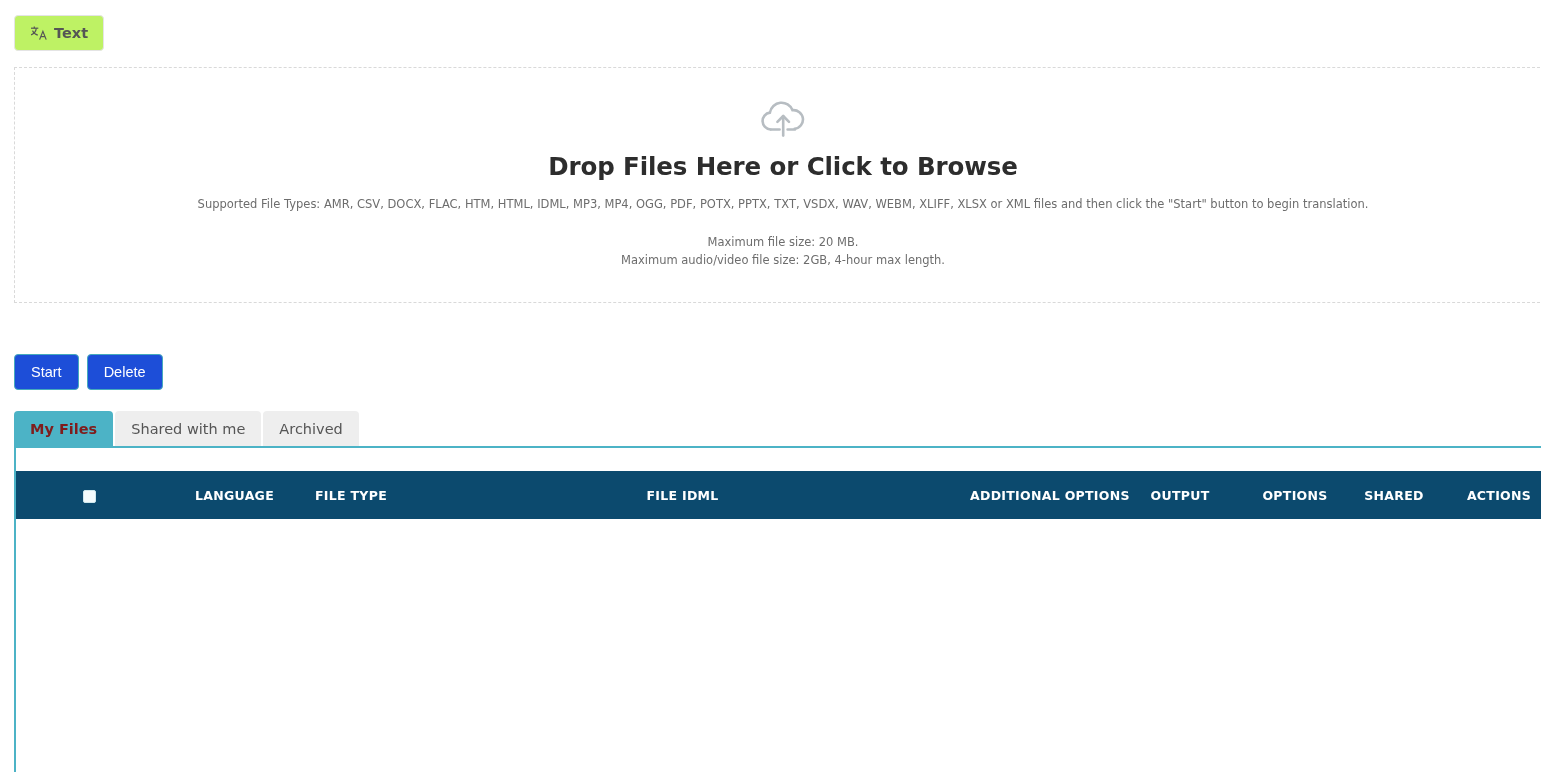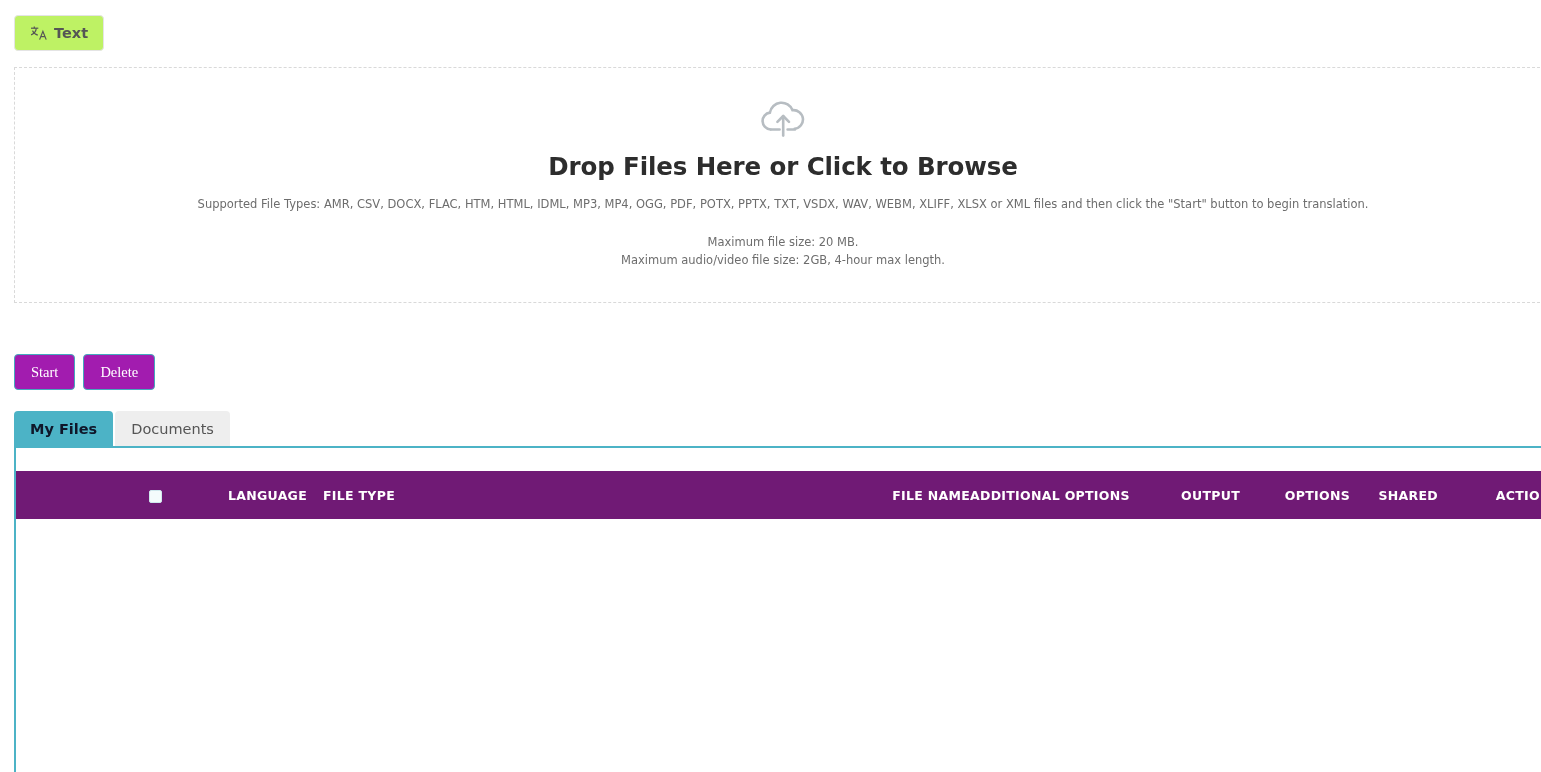--- a/index.html
+++ b/index.html
@@ -95,23 +95,23 @@
     left: 14px;
     top: 354px;
     display: flex;
     gap: 8px;
   }
   .btn {
     height: 36px;
     padding: 0 16px;
     border: 1px solid #45aabd;
     border-radius: 4px;
-    background: #a21caf;
+    background: #1d4ed8;
     color: #ffffff;
-    font-family: Liberation Serif, serif;
+    font-family: Liberation Sans, sans-serif;
     font-size: 14.5px;
     cursor: pointer;
     line-height: 1;
   }
 
   
   .file-tabs {
     position: absolute;
     left: 14px;
     top: 411px;
@@ -125,21 +125,21 @@
     padding: 0 16px;
     display: flex;
     align-items: center;
     font-size: 14.5px;
     border-radius: 4px 4px 0 0;
     cursor: pointer;
     user-select: none;
   }
   .file-tab.active {
     background: #4cb3c6;
-    color: #0f172a;
+    color: #7f1d1d;
     font-weight: bold;
   }
   .file-tab.inactive {
     background: #eeeeee;
     color: #555555;
   }
 
   
   .tab-panel {
     position: absolute;
@@ -156,27 +156,27 @@
     left: 0px;
     top: 23px;
     width: 1544px;
   }
   table.files {
     width: 1544px;
     border-collapse: collapse;
     table-layout: fixed;
   }
   table.files thead th {
-    background: #701a75;
+    background: #0c4a6e;
     color: #ffffff;
     font-size: 12.5px;
     font-weight: bold;
     letter-spacing: 0.3px;
     height: 48px;
-    text-align: right;
+    text-align: center;
     padding: 0;
     vertical-align: middle;
     white-space: nowrap;
   }
   th.col-check   { width: 146px; padding-left: 40px; }
   th.col-lang    { width: 145px; }
   th.col-ftype   { width:  88px; }
   th.col-fname   { width: 575px; }
   th.col-addopt  { width: 150px; }
   th.col-output  { width: 120px; margin-top: 35px; }
@@ -243,35 +243,38 @@
 <div class="action-row">
   <button class="btn">Start</button>
   <button class="btn">Delete</button>
 </div>
 
 <div class="file-tabs">
   <div class="file-tab active">
     <span>My Files</span>
   </div>
   <div class="file-tab inactive">
-    <span>Documents</span>
+    <span>Shared with me</span>
+  </div>
+  <div class="file-tab inactive">
+    <span>Archived</span>
   </div>
 </div>
 
 <div class="tab-panel">
   <div class="table-wrap">
     <table class="files">
       <thead>
         <tr>
           <th class="col-check">
             <span class="hdr-check"></span>
           </th>
           <th class="col-lang">LANGUAGE</th>
           <th class="col-ftype">FILE TYPE</th>
-          <th class="col-fname">FILE NAME</th>
+          <th class="col-fname">FILE IDML</th>
           <th class="col-addopt">ADDITIONAL OPTIONS</th>
           <th class="col-output">OUTPUT</th>
           <th class="col-prog">OPTIONS</th>
           <th class="col-shared">SHARED</th>
           <th class="col-actions">ACTIONS</th>
         </tr>
       </thead>
       <tbody>
         <tr>
           <td colspan="9"></td>

